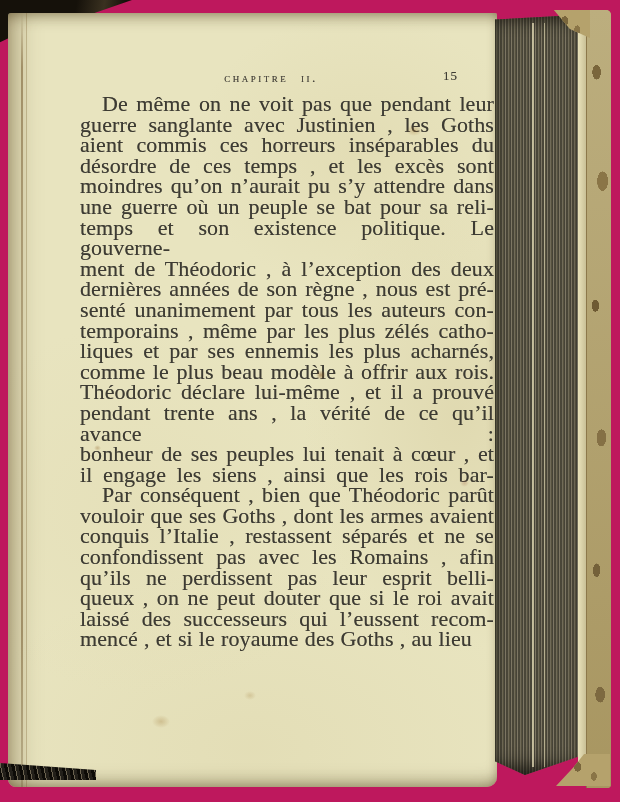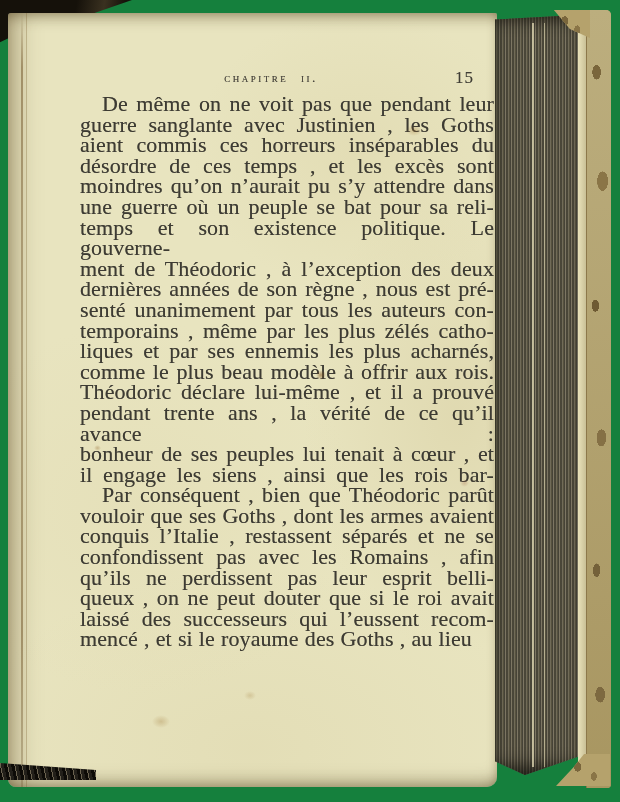--- a/index.html
+++ b/index.html
@@ -1,18 +1,18 @@
 <!DOCTYPE html>
 <html><head>
 <meta charset="utf-8">
 <style>
   html,body{margin:0;padding:0;background:#000;}
   .stage{
     position:relative;width:620px;height:802px;overflow:hidden;
-    background:#15803d;
+    background:#be185d;
     font-family:"Liberation Serif","DejaVu Serif",serif;
   }
   
   .page{
     position:absolute;left:8px;top:13px;width:489px;height:774px;
     background-color:#e8e4bf;
     background-image:
       radial-gradient(240px 200px at 72% 18%, rgba(214,204,156,.30), transparent 70%),
       radial-gradient(300px 260px at 28% 64%, rgba(219,210,165,.22), transparent 72%),
       radial-gradient(220px 340px at 92% 52%, rgba(203,190,140,.28), transparent 70%),
@@ -30,21 +30,21 @@
                rgba(118,92,48,.40) 45%, rgba(118,92,48,.55) 80%, rgba(95,72,34,.25) 100%);}
   .crease.c2{left:18px;width:1px;background:rgba(118,92,48,.30);}
   
   .header{position:absolute;left:56px;top:57px;width:414px;height:24px;color:#45423a;}
   .chapter{
     display:block;text-align:center;font-size:13.5px;letter-spacing:2.5px;
     word-spacing:7px;font-variant:small-caps;text-transform:lowercase;
     color:#46433b;text-shadow:0 0 .6px rgba(70,67,59,.55);
   }
   .folio{
-    position:absolute;right:4px;top:-2px;font-size:17px;color:#3f3d35;
+    position:absolute;right:20px;top:-2px;font-size:13px;color:#3f3d35;
     letter-spacing:1px;text-shadow:0 0 .5px rgba(63,61,53,.5);
   }
   
   .text-block{
     position:absolute;left:72px;top:81px;width:414px;color:#3d3b33;
     font-size:22px;line-height:20.6px;letter-spacing:.1px;word-spacing:.5px;
     text-shadow:0 0 .55px rgba(61,59,51,.55);
   }
   .ln{text-align:justify;text-align-last:justify;white-space:normal;}
   .ln.first{padding-left:22px;}

